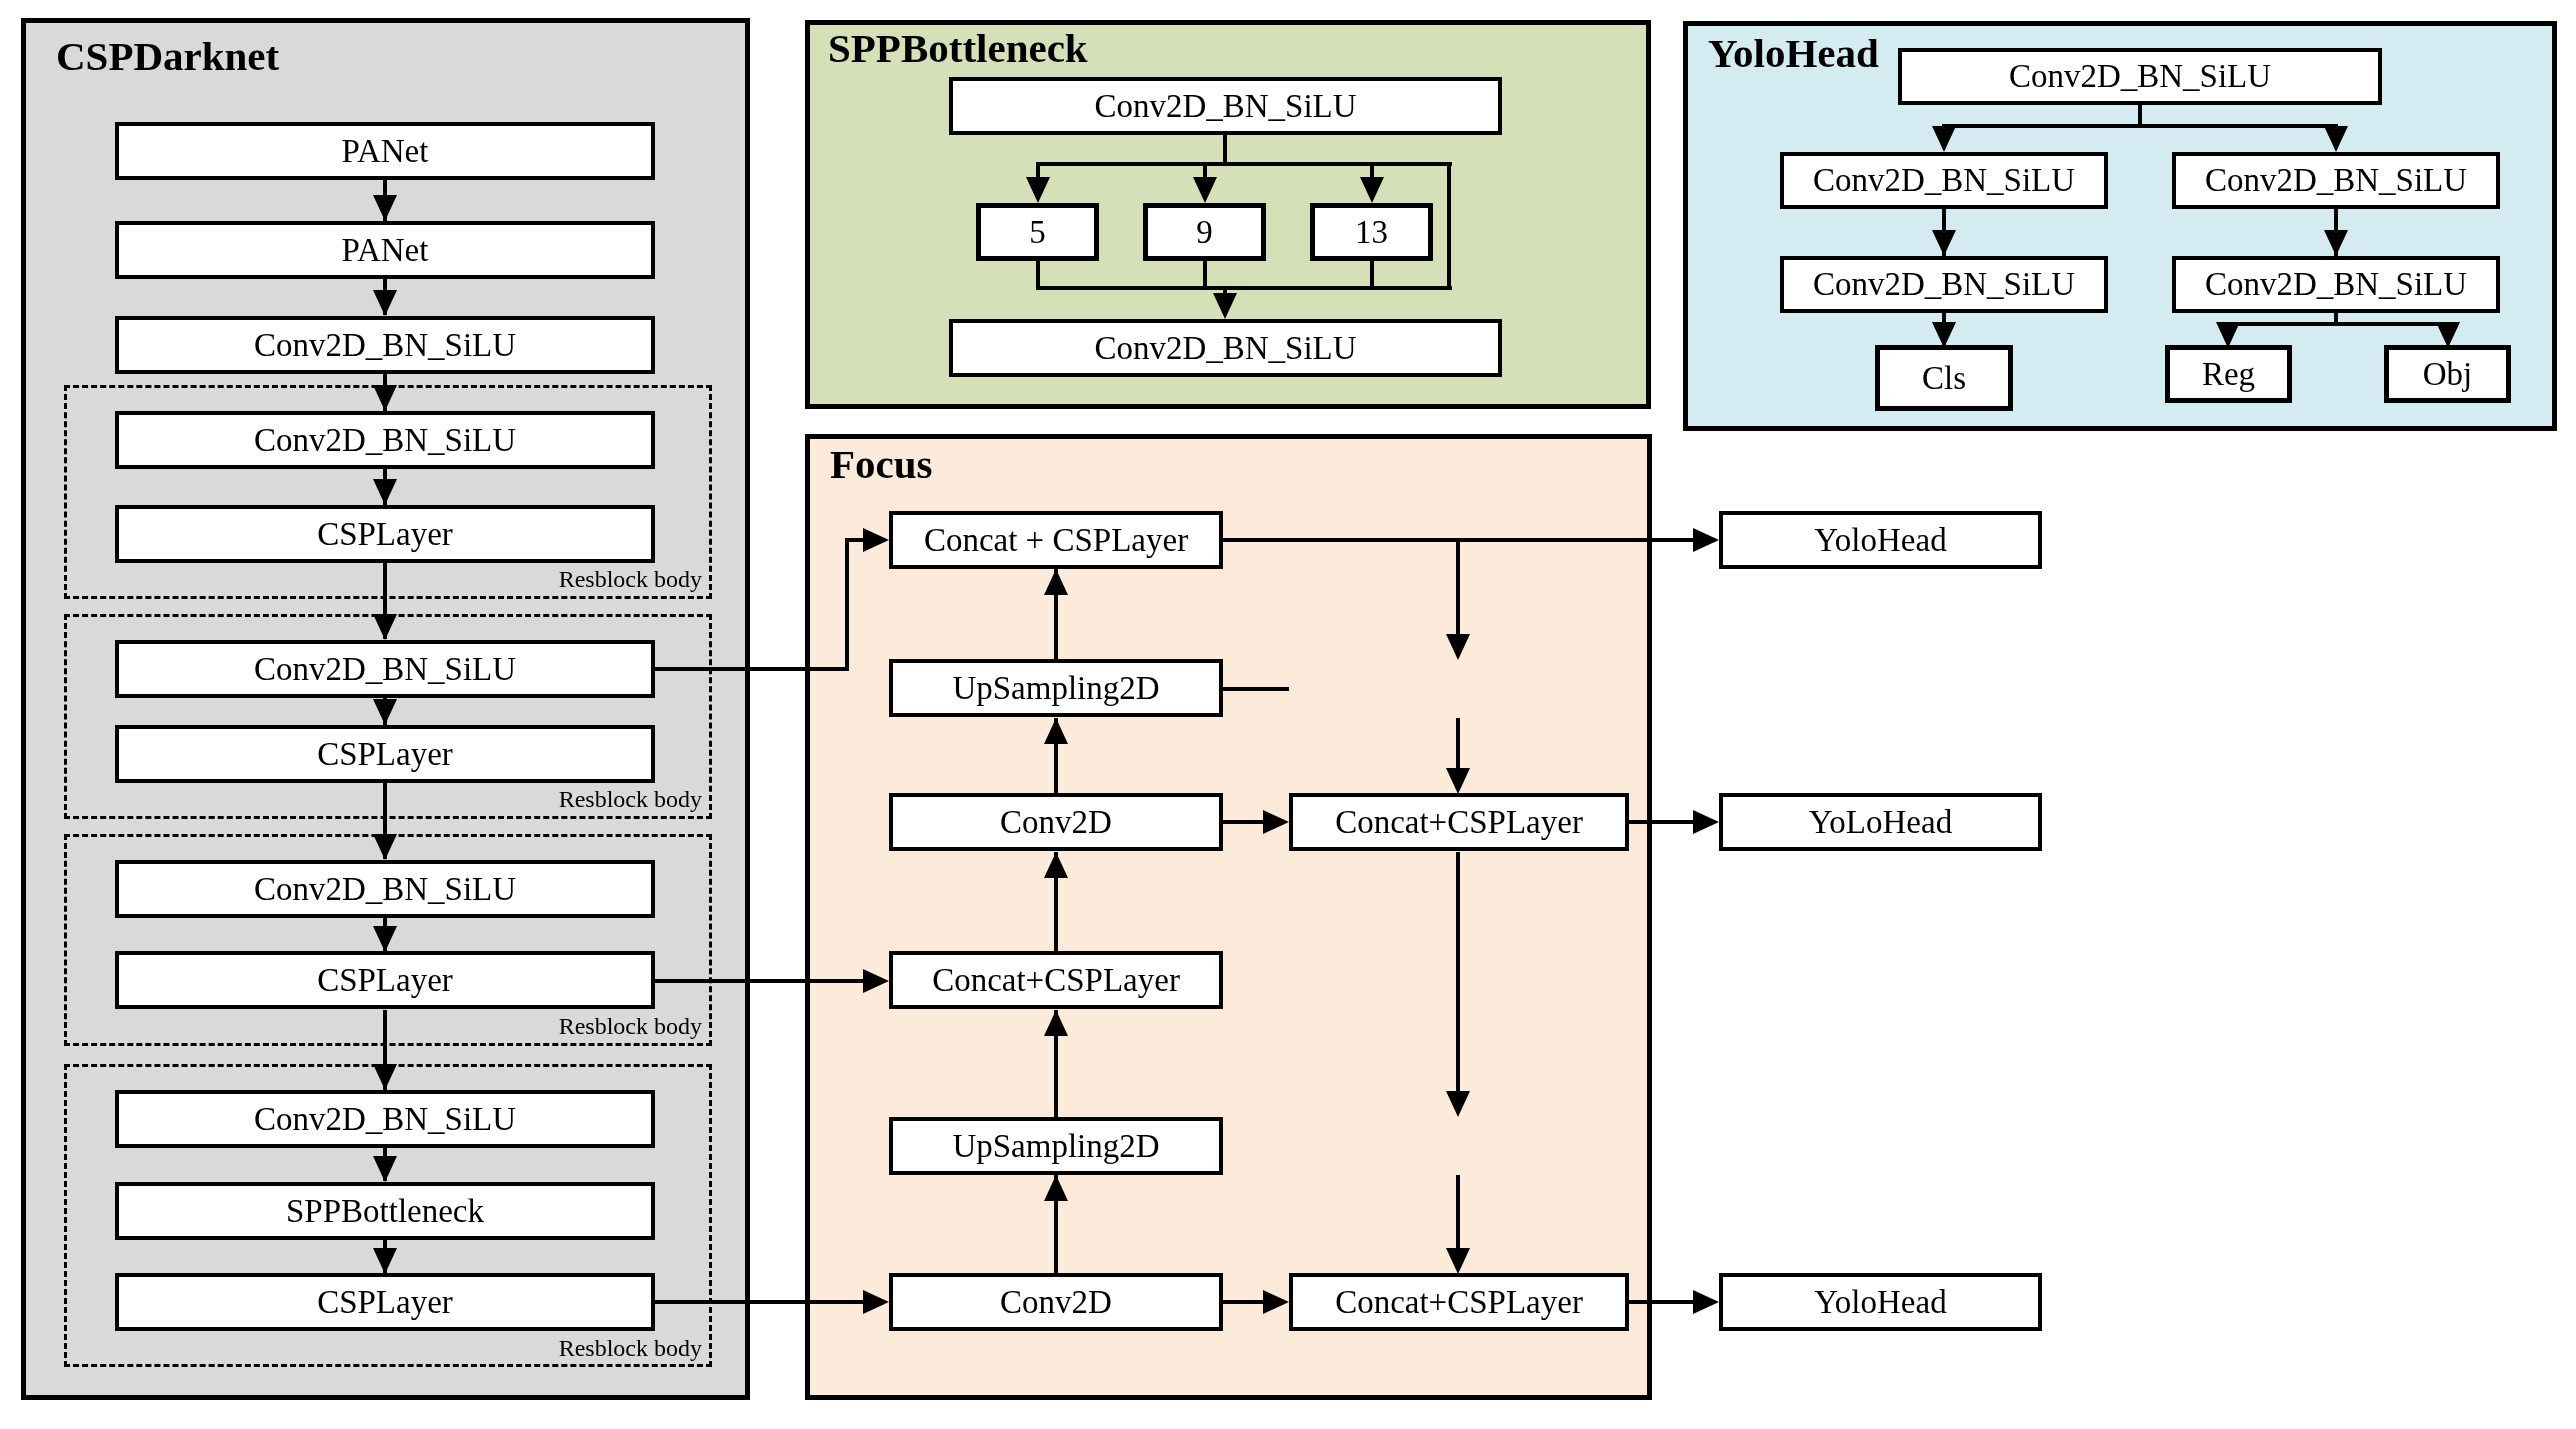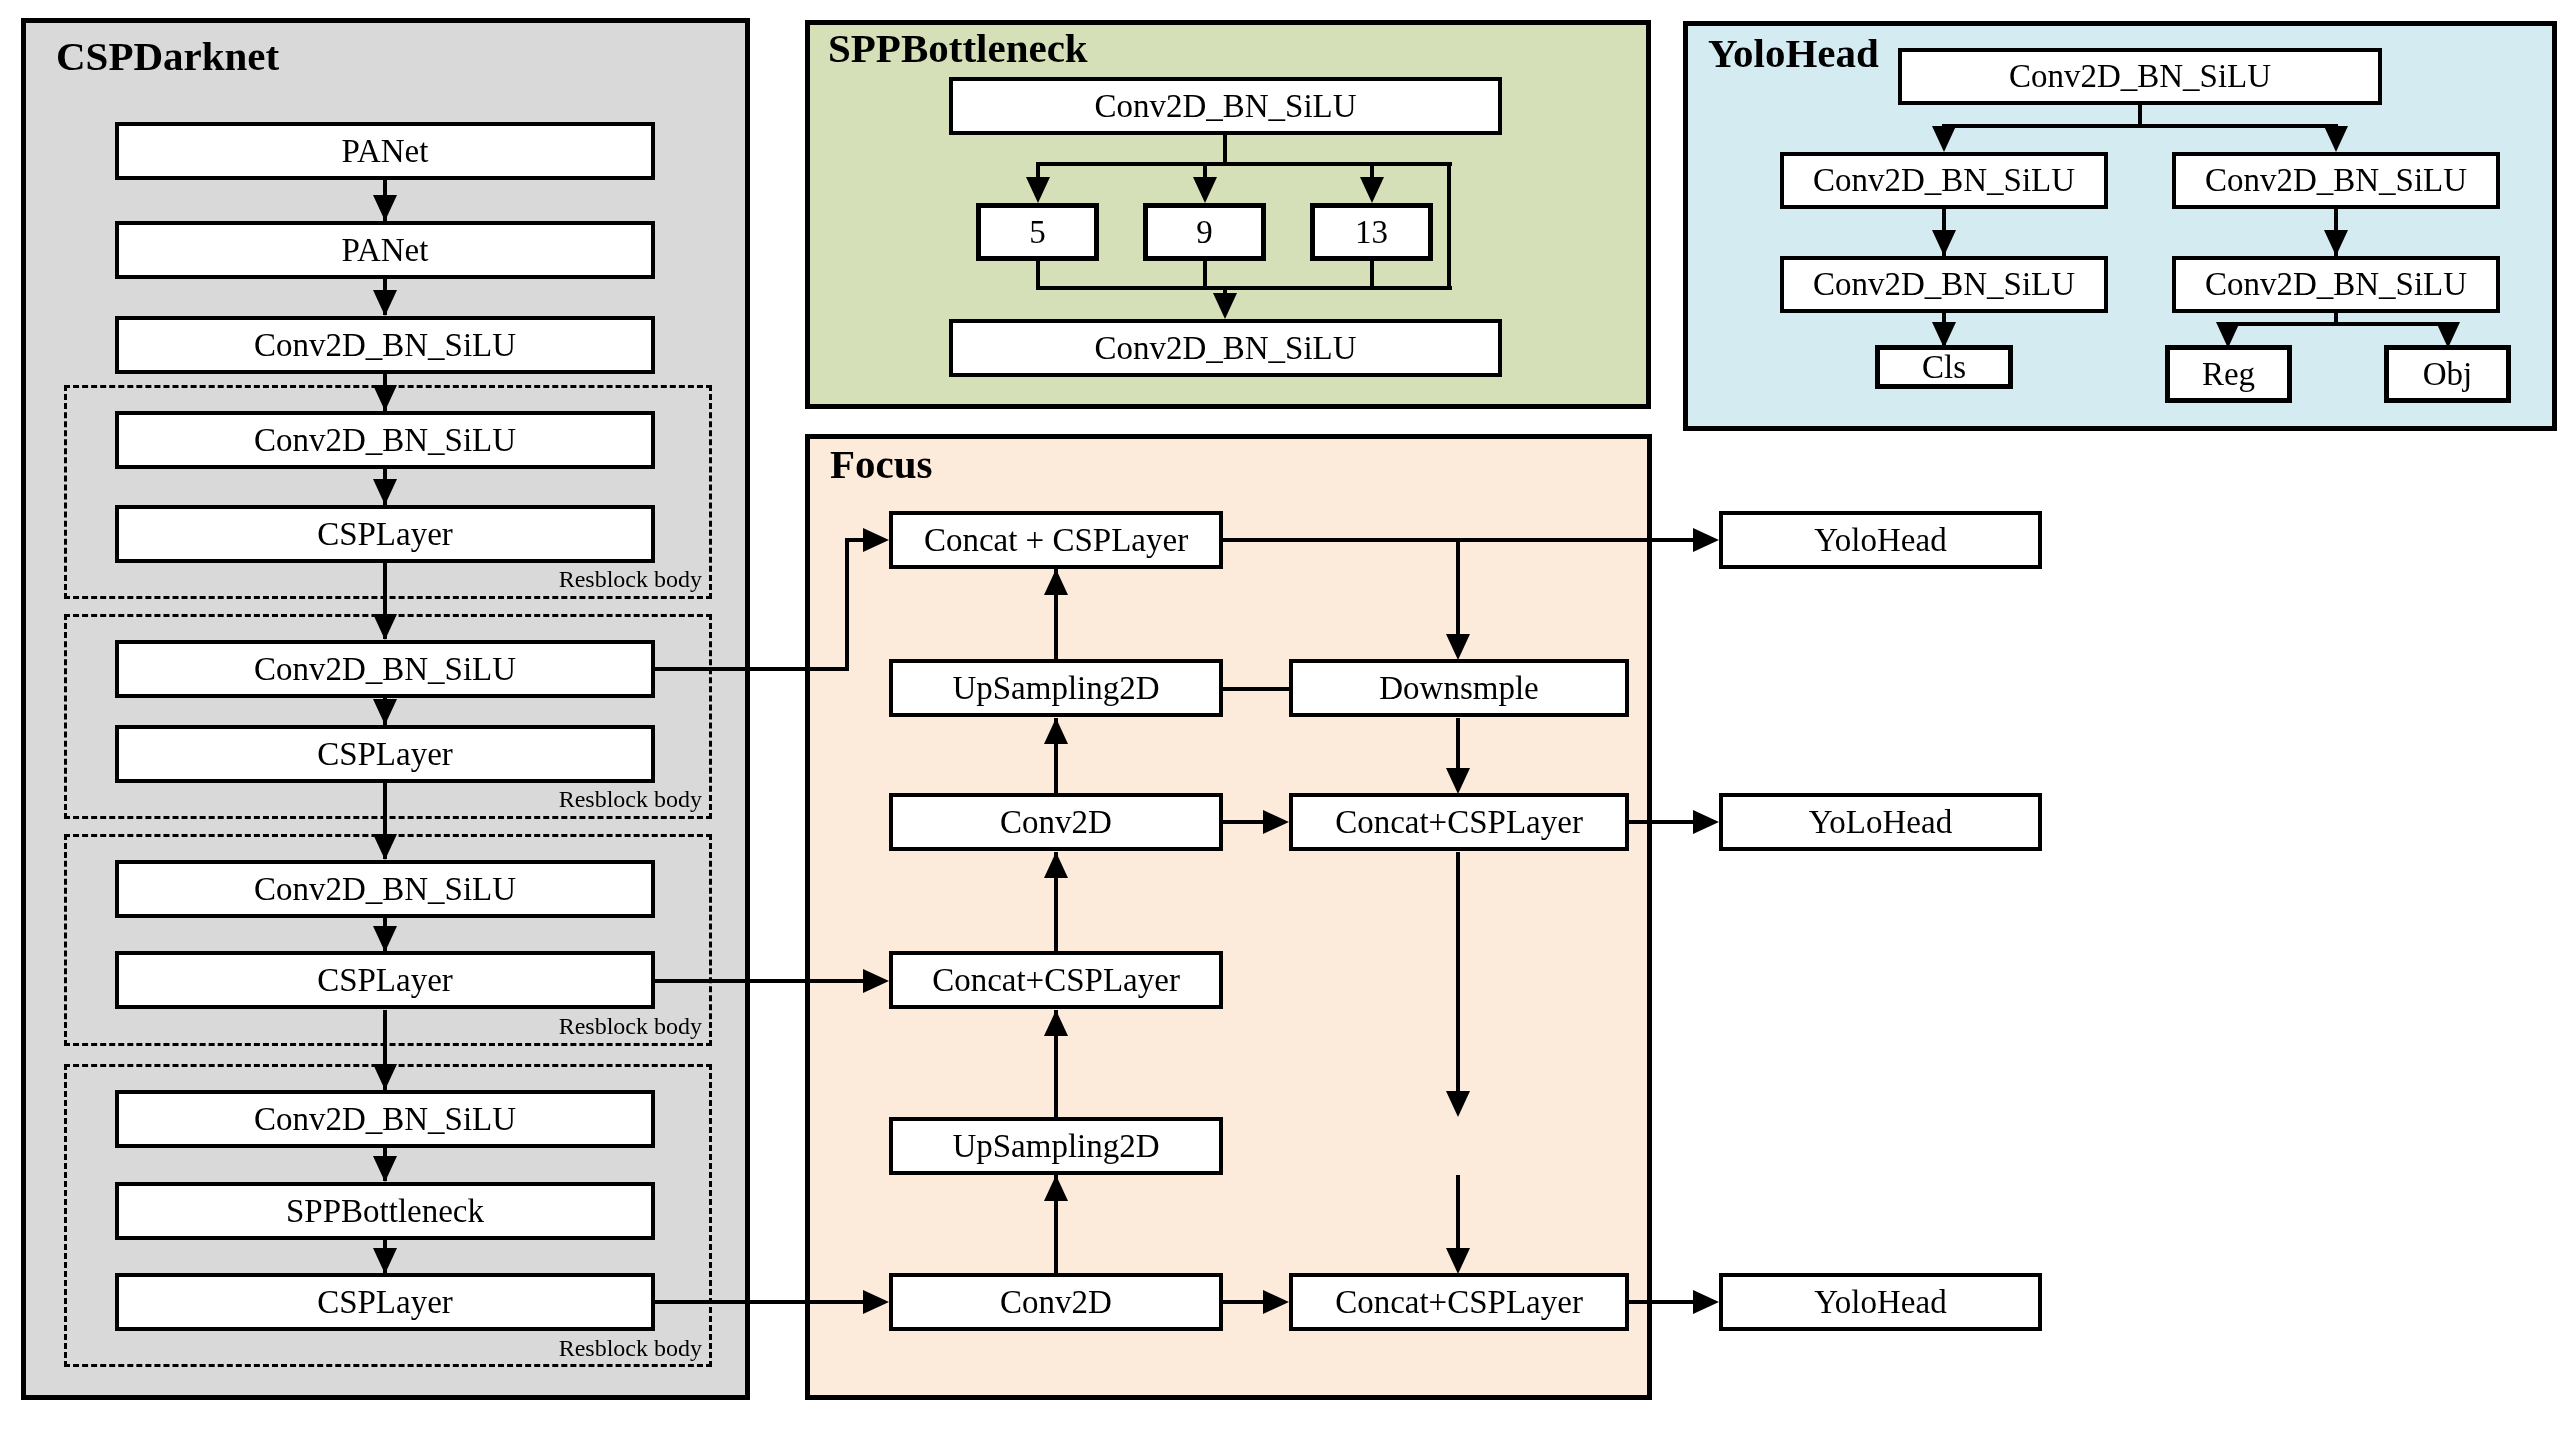--- a/index.html
+++ b/index.html
@@ -94,21 +94,20 @@
   <div class="ln" style="left:655px;top:1300px;width:208px;height:4.3px;"></div>
   <div class="ar ar-r" style="left:863px;top:1290px;"></div>
 
   <div class="node" style="left:889px;top:511px;width:334px;height:58px;">Concat + CSPLayer</div>
   <div class="node" style="left:889px;top:659px;width:334px;height:58px;">UpSampling2D</div>
   <div class="node" style="left:889px;top:793px;width:334px;height:58px;">Conv2D</div>
   <div class="node" style="left:889px;top:951px;width:334px;height:58px;">Concat+CSPLayer</div>
   <div class="node" style="left:889px;top:1117px;width:334px;height:58px;">UpSampling2D</div>
   <div class="node" style="left:889px;top:1273px;width:334px;height:58px;">Conv2D</div>
 
-  <div class="node" style="left:1289px;top:659px;width:340px;height:58px;">Downsmple</div>
   <div class="node" style="left:1289px;top:793px;width:340px;height:58px;">Concat+CSPLayer</div>
   <div class="node" style="left:1289px;top:1273px;width:340px;height:58px;">Concat+CSPLayer</div>
 
   <div class="ln" style="left:1054px;top:569px;width:4.3px;height:90px;"></div>
   <div class="ar ar-u" style="left:1044px;top:569px;"></div>
   <div class="ln" style="left:1054px;top:718px;width:4.3px;height:75px;"></div>
   <div class="ar ar-u" style="left:1044px;top:718px;"></div>
   <div class="ln" style="left:1054px;top:852px;width:4.3px;height:100px;"></div>
   <div class="ar ar-u" style="left:1044px;top:852px;"></div>
   <div class="ln" style="left:1054px;top:1010px;width:4.3px;height:107px;"></div>
@@ -182,18 +181,18 @@
   <div class="node" style="left:1780px;top:256px;width:328px;height:57px;">Conv2D_BN_SiLU</div>
   <div class="node" style="left:2172px;top:256px;width:328px;height:57px;">Conv2D_BN_SiLU</div>
 
   <div class="ln" style="left:1942px;top:313px;width:4.3px;height:32px;"></div>
   <div class="ar ar-d" style="left:1932px;top:322px;"></div>
   <div class="ln" style="left:2334px;top:313px;width:4.3px;height:11.4px;"></div>
   <div class="ln" style="left:2226px;top:322px;width:224px;height:4.3px;"></div>
   <div class="ar ar-d" style="left:2216px;top:322px;"></div>
   <div class="ar ar-d" style="left:2436px;top:322px;"></div>
 
-  <div class="node small" style="left:1875px;top:345px;width:138px;height:44px;">Cls</div>
+  <div class="node small" style="left:1875px;top:345px;width:138px;height:66px;">Cls</div>
   <div class="node small" style="left:2165px;top:345px;width:127px;height:58px;">Reg</div>
   <div class="node small" style="left:2384px;top:345px;width:127px;height:58px;">Obj</div>
 
 </div>
 
 
 </body></html>

